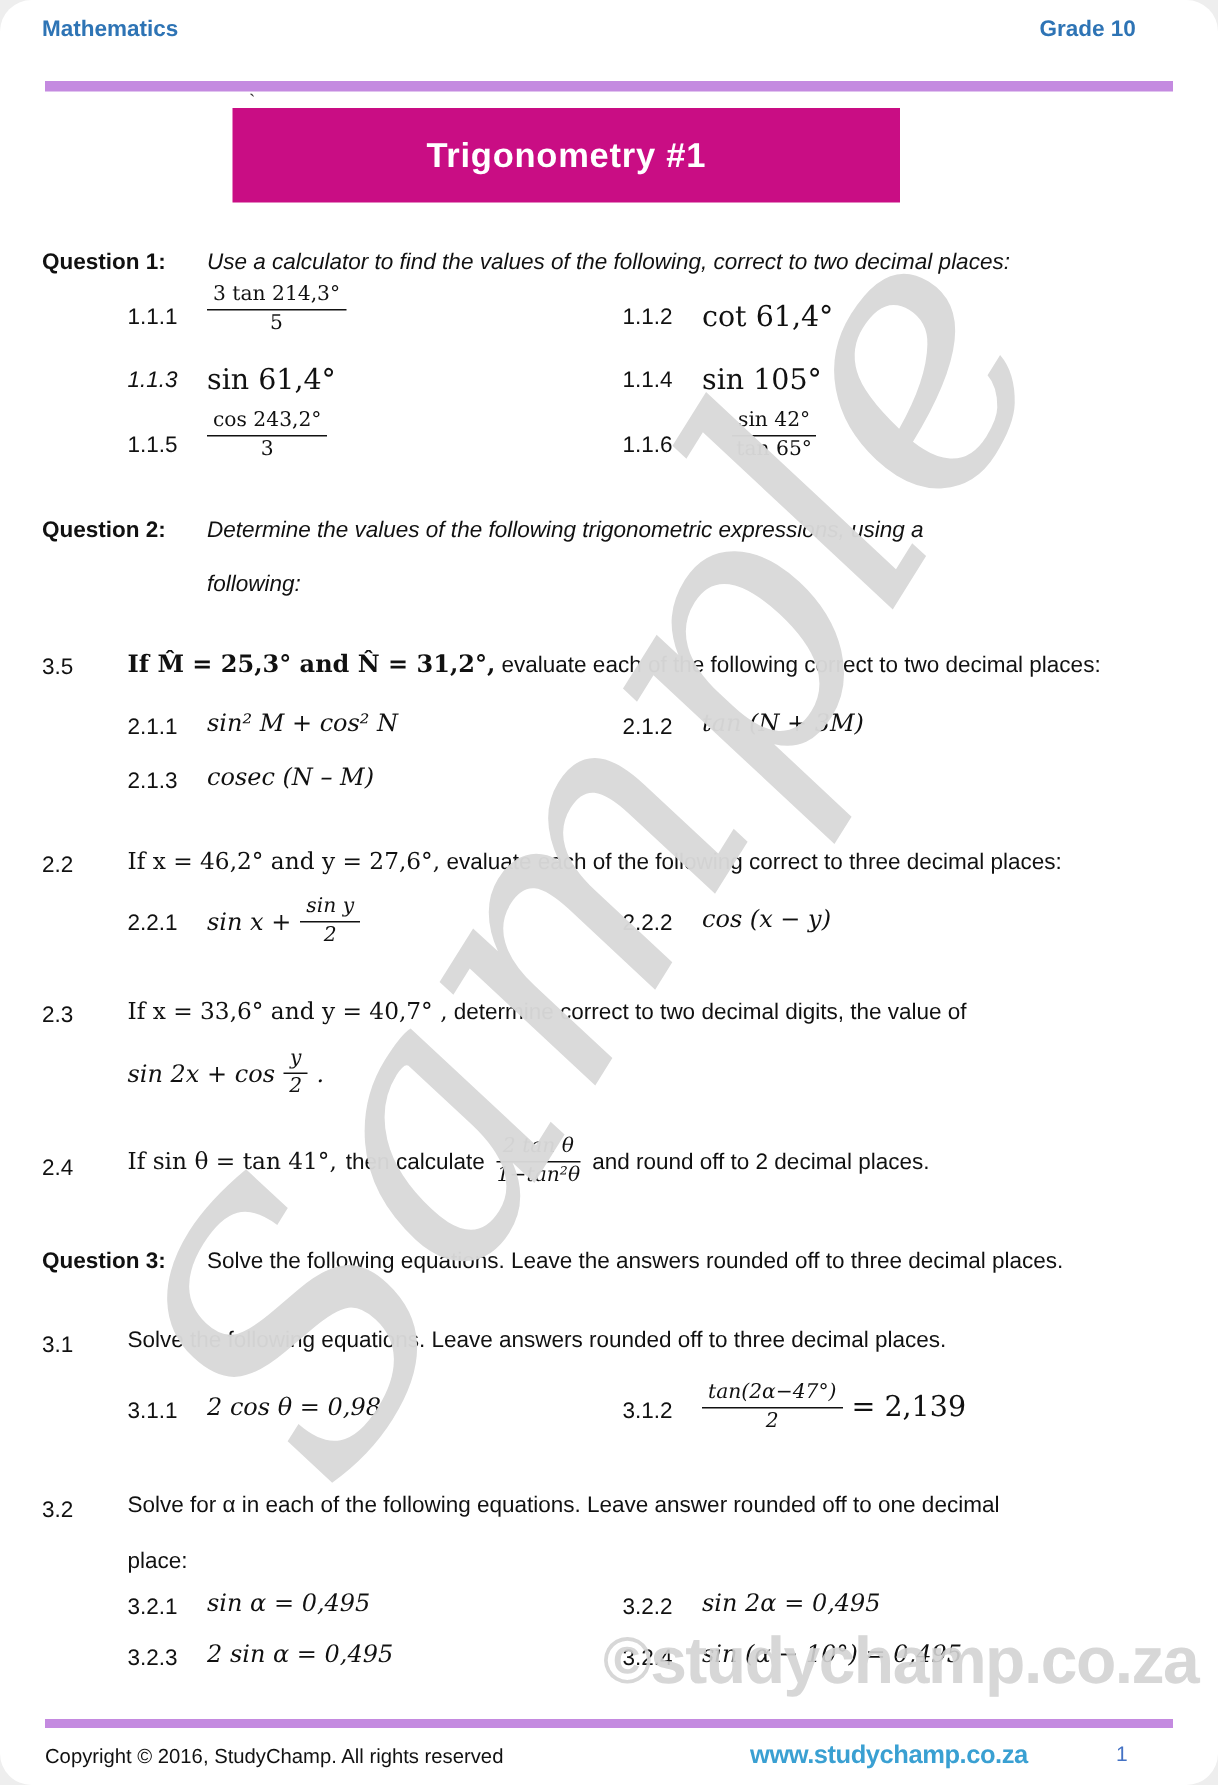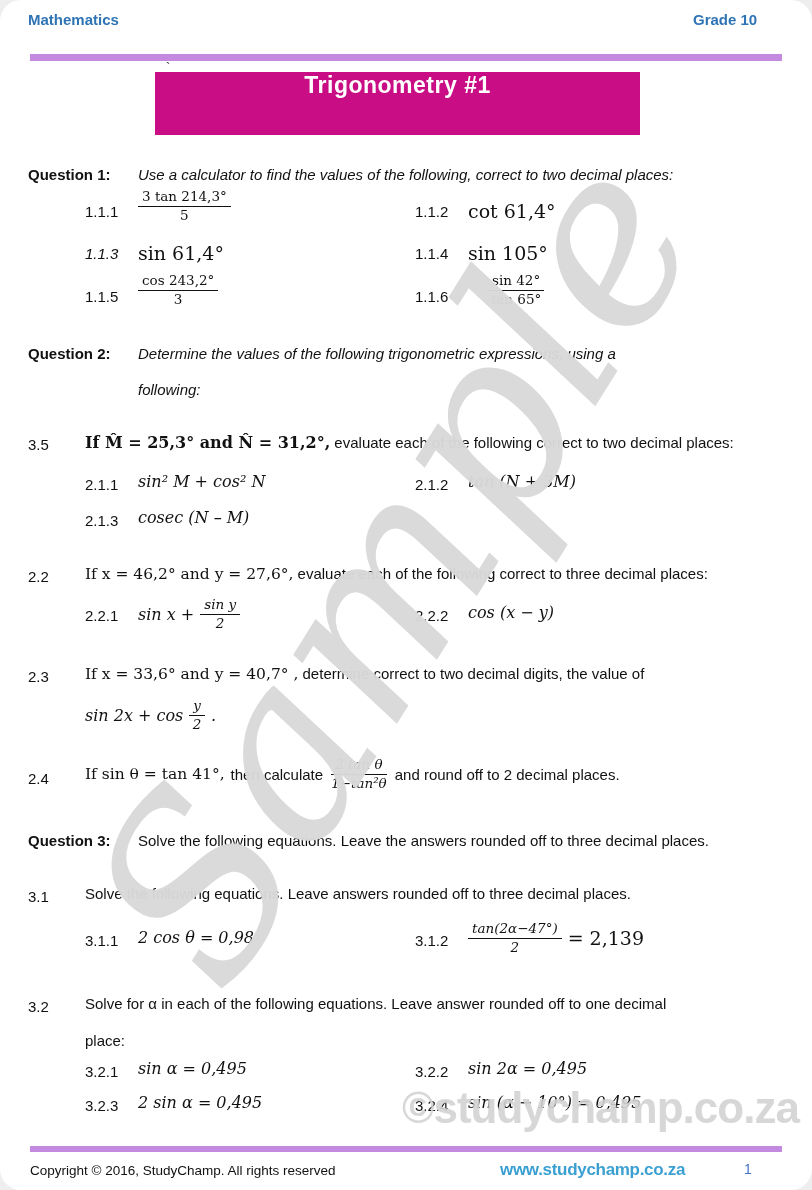--- a/index.html
+++ b/index.html
@@ -1,22 +1,22 @@
 <!DOCTYPE html>
 <html><head>
 <meta charset="utf-8">
 <style>
   html,body{margin:0;padding:0;background:#eee;}
   #page{position:relative;width:812px;height:1190px;background:#ffffff;overflow:hidden;
         font-family:"Liberation Sans",sans-serif;color:#111;border-radius:21px;}
   .abs{position:absolute;white-space:nowrap;}
   .hdr{font-size:15px;font-weight:bold;color:#2E74B5;}
   .bar{position:absolute;background:#C48AE0;}
-  .banner{position:absolute;left:155px;top:72px;width:485px;height:63px;background:#C90D84;
-          display:flex;justify-content:center;}
+  .banner{position:absolute;left:155px;top:72px;width:445px;height:63px;background:#C90D84;
+          display:flex;align-items:center;justify-content:center;}
   .banner span{color:#fff;font-weight:bold;font-size:23px;letter-spacing:.5px;}
   .qlabel{font-size:15px;font-weight:bold;color:#111;}
   .qintro{font-size:15px;font-style:italic;color:#111;}
   .body{font-size:15px;color:#111;}
   .no{font-size:15px;color:#111;}
   .math{font-family:"DejaVu Serif",serif;font-size:19px;color:#111;}
   .mathi{font-family:"DejaVu Serif",serif;font-style:italic;font-size:16px;color:#111;}
   .frac{display:inline-flex;flex-direction:column;align-items:center;
         font-family:"DejaVu Serif",serif;font-size:13.5px;line-height:1.3;color:#111;}
   .frac .fnum{border-bottom:1.3px solid #111;padding:0 4px;text-align:right;}

